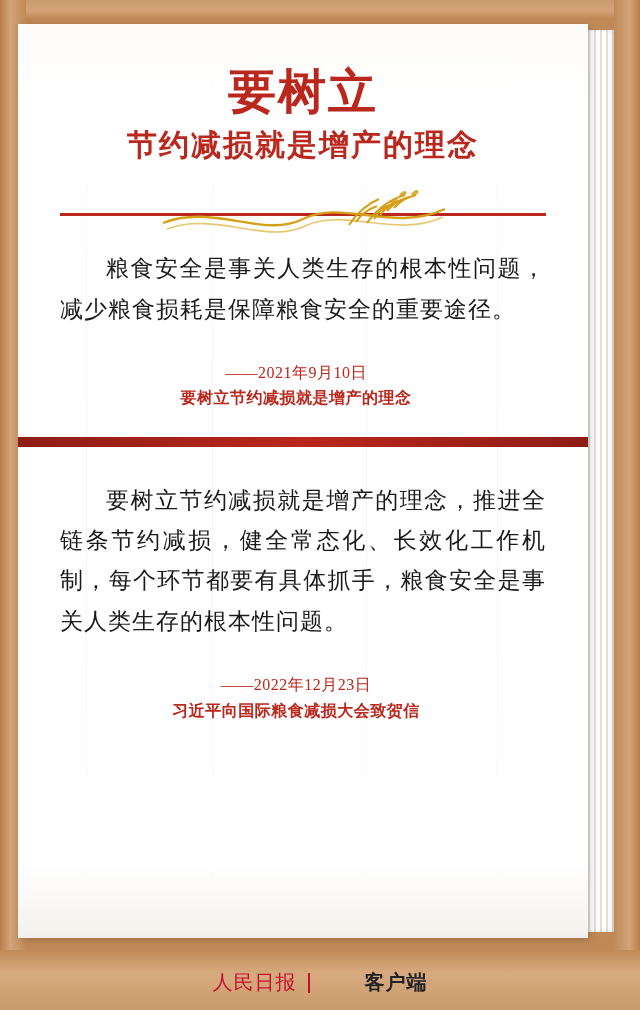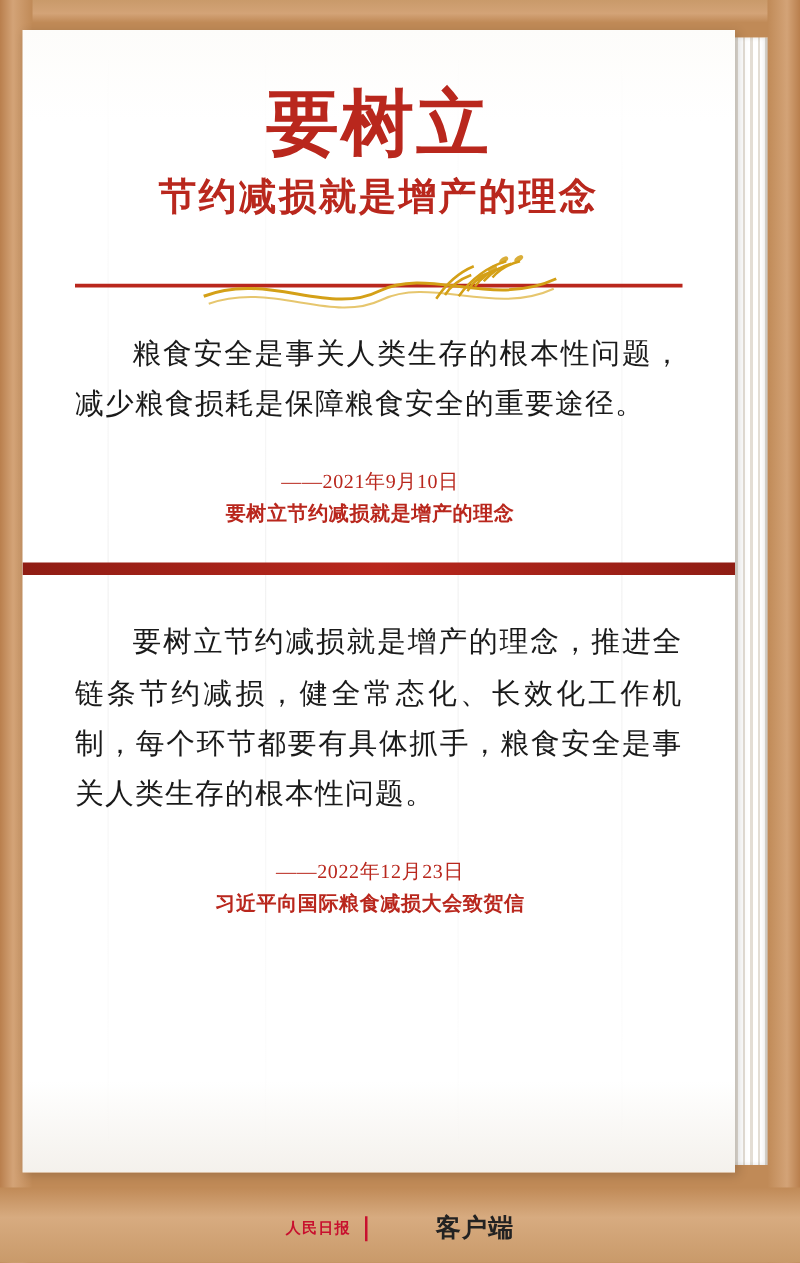--- a/index.html
+++ b/index.html
@@ -90,21 +90,21 @@
     text-align: center;
     padding-top: 36px;
   }
   .title-line {
     color: #b9271d;
     font-family: "Liberation Serif", serif;
     font-weight: bold;
     letter-spacing: 2px;
     line-height: 1.35;
   }
-  .title-line-1 { font-size: 58px; }
+  .title-line-1 { font-size: 48px; }
   .title-line-2 { font-size: 30px; }
 
   
   .divider {
     position: relative;
     height: 70px;
     margin-top: 14px;
   }
   .divider .rule {
     position: absolute;
@@ -162,22 +162,22 @@
   .footer {
     position: absolute;
     left: 0; right: 0;
     bottom: 14px;
     text-align: center;
     white-space: nowrap;
   }
   .logo-rmrb {
     display: inline-block;
     color: #c8102e;
-    font-size: 12px;
-    font-weight: bold;
+    font-size: 20px;
+    font-weight: normal;
     letter-spacing: 1px;
     vertical-align: middle;
     font-family: "Liberation Serif", serif;
   }
   .logo-sep {
     display: inline-block;
     width: 2px;
     height: 20px;
     background: #c8102e;
     margin: 0 7px;

